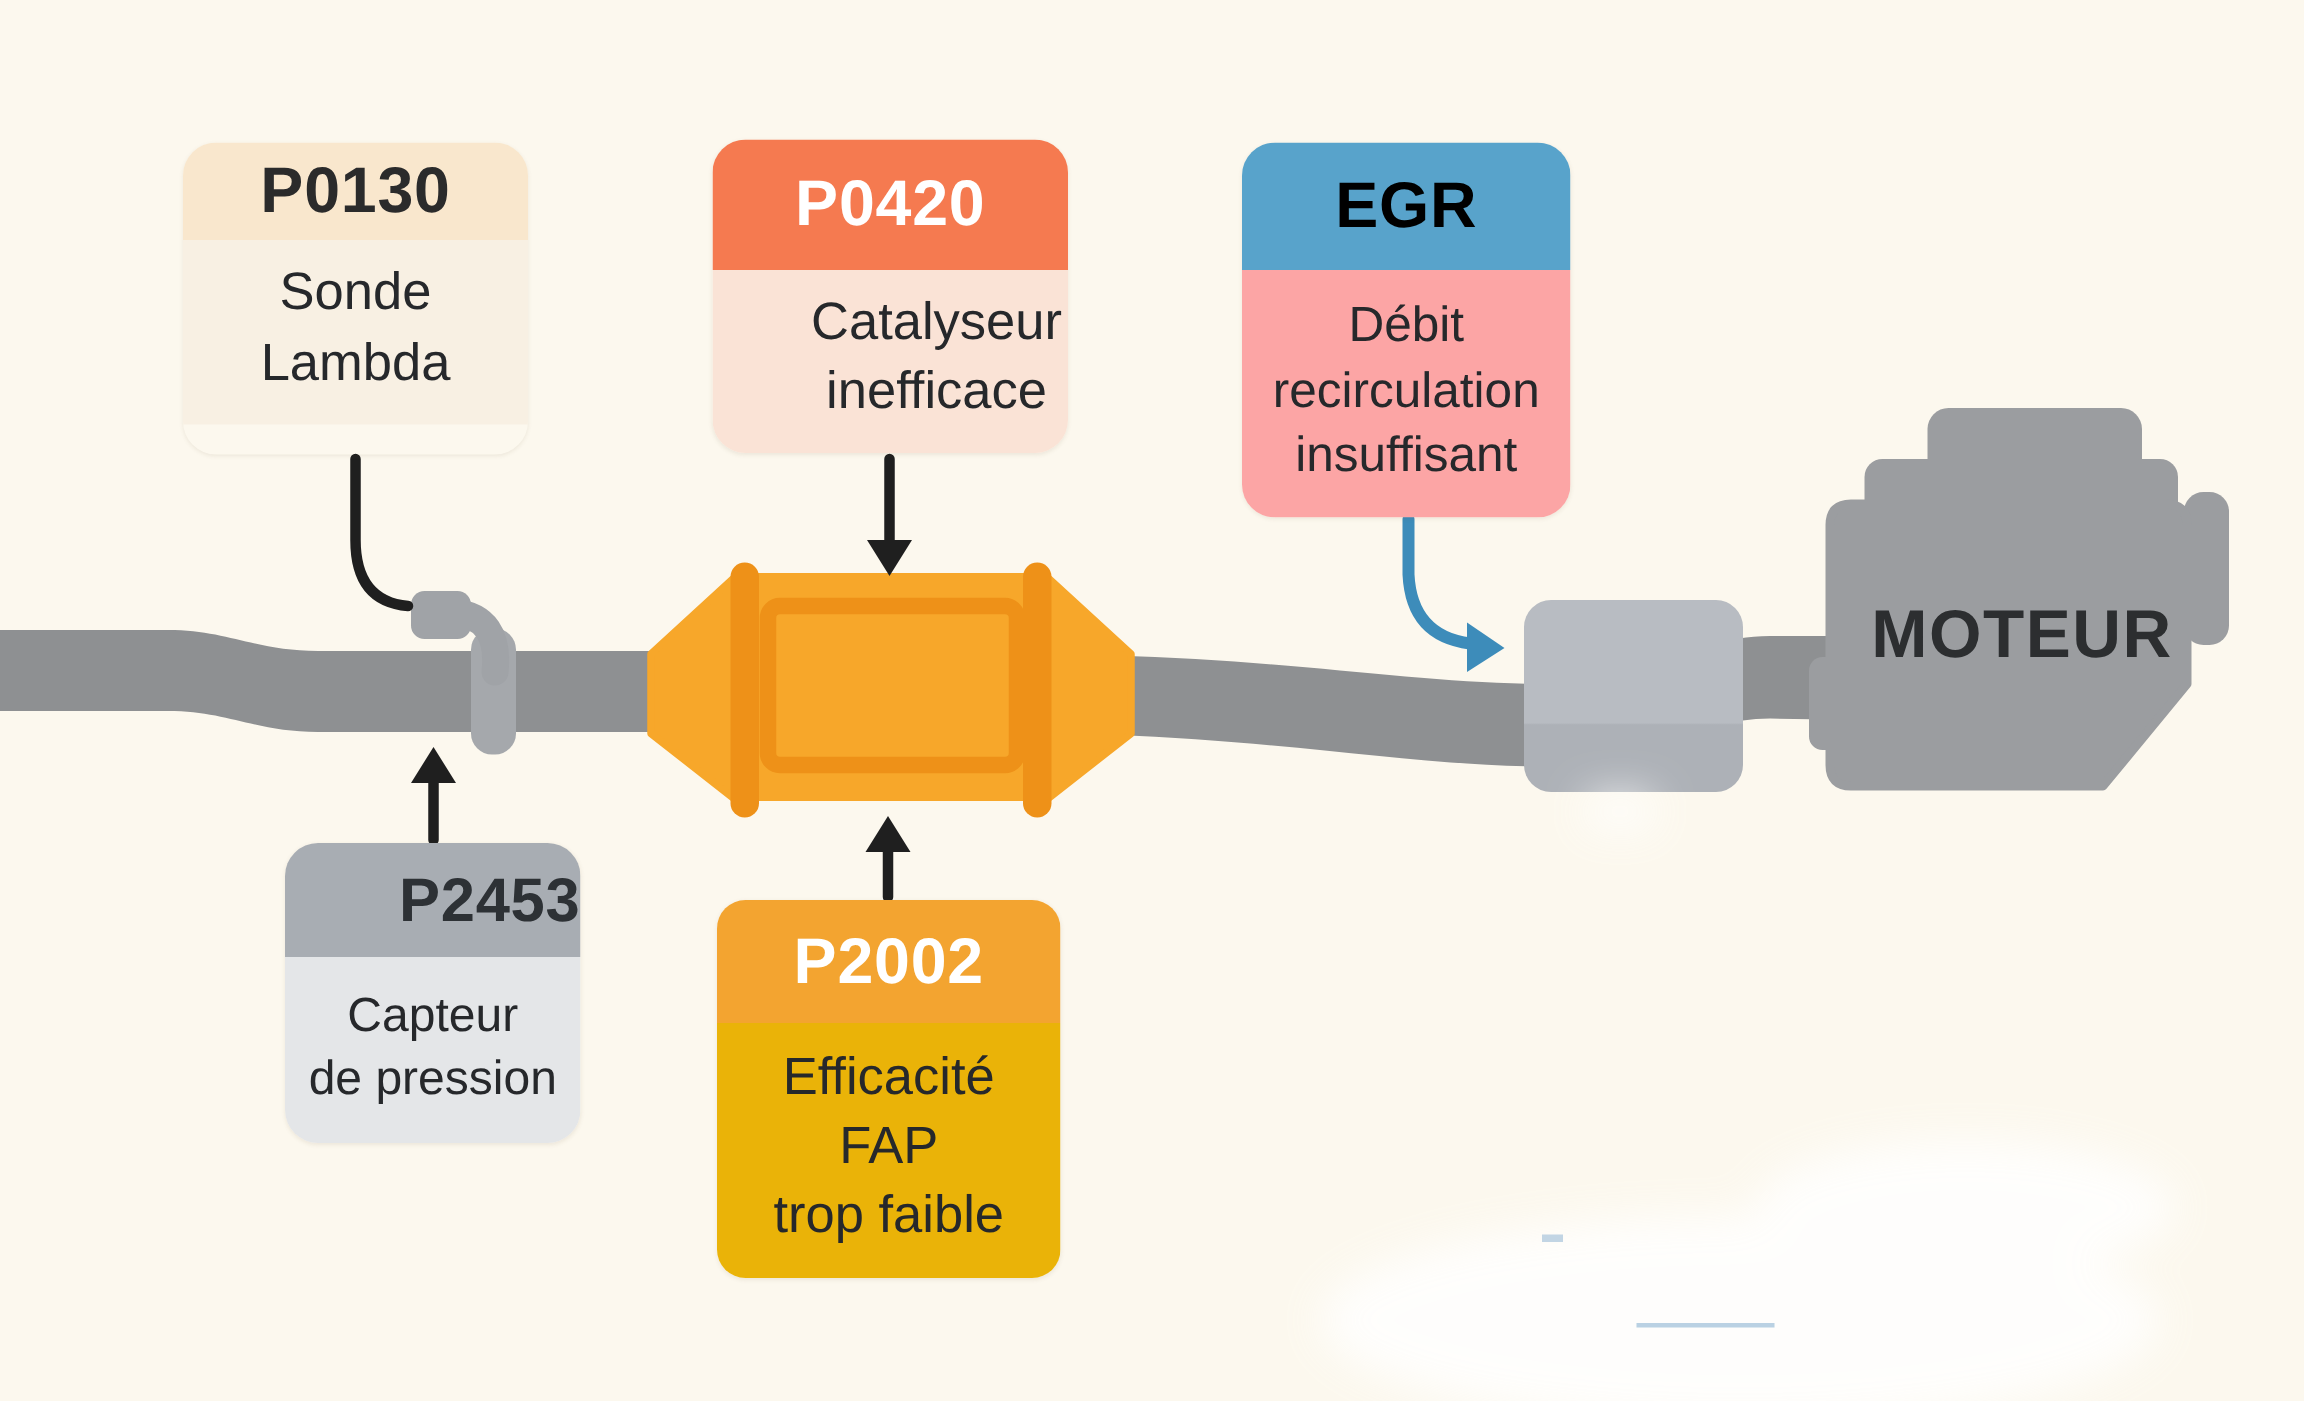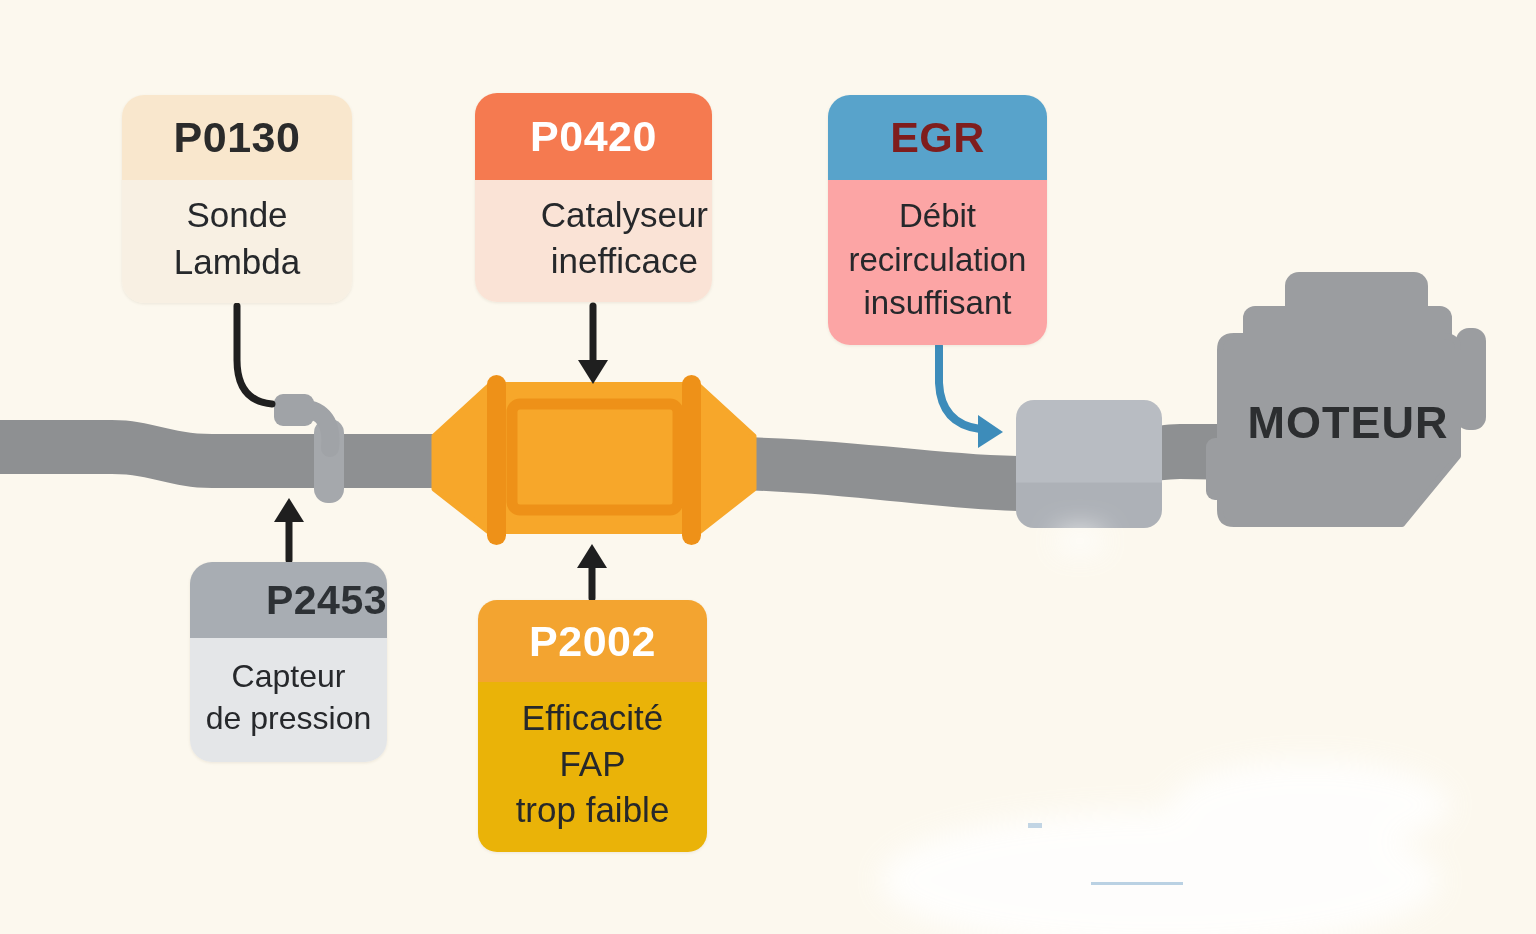--- a/index.html
+++ b/index.html
@@ -9,29 +9,29 @@
 
   .card{position:absolute;border-radius:22px;overflow:hidden;text-align:center;
         box-shadow:0 1px 3px rgba(100,80,50,.10);}
   .card-header{display:flex;align-items:center;justify-content:center;
         font-weight:bold;font-size:43px;letter-spacing:.5px;}
   .card-body{display:flex;align-items:center;justify-content:center;
         font-size:35px;line-height:1.32;white-space:pre-line;color:#26282b;
         padding:2px 4px 8px;box-sizing:border-box;}
 
   .card-p0130{left:122px;top:95px;width:230px;height:208px;}
-  .card-p0130 .card-header{height:85px;background:#f9e7cd;color:#2b2b2b;}
+  .card-p0130 .card-header{height:65px;background:#f9e7cd;color:#2b2b2b;}
   .card-p0130 .card-body{height:123px;background:#f8f0e3;}
 
   .card-p0420{left:475px;top:93px;width:237px;height:209px;}
   .card-p0420 .card-header{height:87px;background:#f57a50;color:#ffffff;}
   .card-p0420 .card-body{height:122px;background:#fae3d6;justify-content:flex-end;}
 
   .card-egr{left:828px;top:95px;width:219px;height:250px;}
-  .card-egr .card-header{height:85px;background:#58a3cb;color:#7f1d1d;}
+  .card-egr .card-header{height:85px;background:#58a3cb;color:#000000;}
   .card-egr .card-body{height:165px;background:#fca5a5;font-size:33px;}
 
   .card-p2453{left:190px;top:562px;width:197px;height:200px;}
   .card-p2453 .card-header{height:76px;background:#a8adb3;color:#2d3135;font-size:41px;justify-content:flex-end;}
   .card-p2453 .card-body{height:124px;background:#e4e6e8;font-size:32px;}
 
   .card-p2002{left:478px;top:600px;width:229px;height:252px;border-radius:19px;}
   .card-p2002 .card-header{height:82px;background:#f3a430;color:#ffffff;}
   .card-p2002 .card-body{height:170px;background:#eab308;}
 </style>

